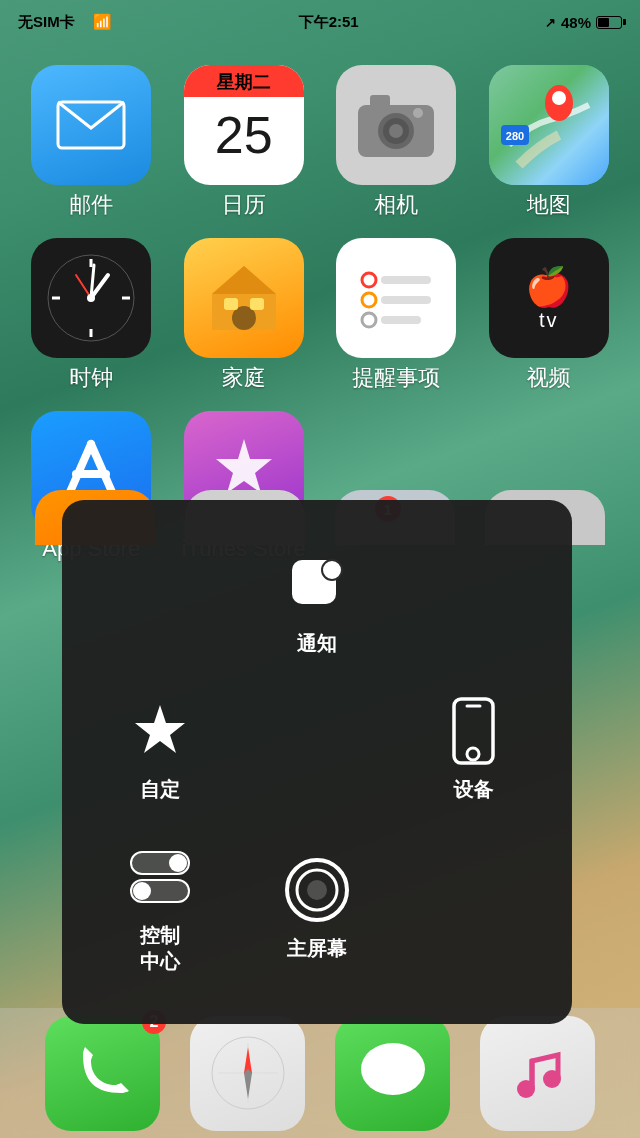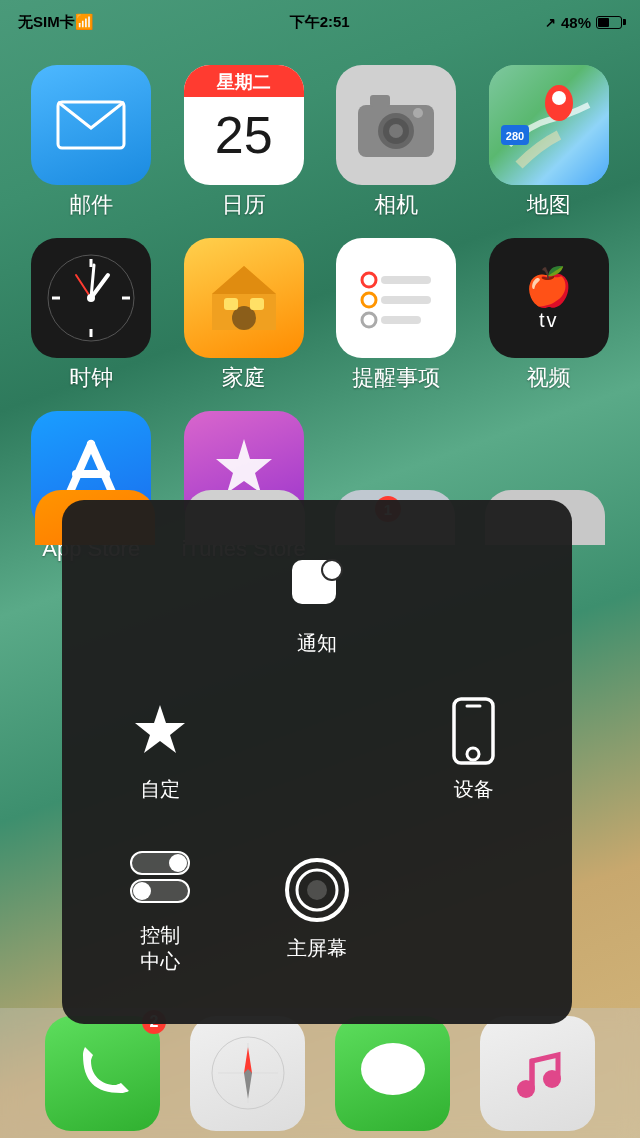--- a/index.html
+++ b/index.html
@@ -34,21 +34,21 @@
       height: 44px;
       display: flex;
       align-items: center;
       justify-content: space-between;
       padding: 0 18px;
       color: #000;
       font-size: 15px;
       font-weight: 600;
       z-index: 100;
     }
-    .status-left { display: flex; align-items: center; gap: 1px; }
+    .status-left { display: flex; align-items: center; gap: 19px; }
     .status-center { font-weight: 700; }
     .status-right { display: flex; align-items: center; gap: 5px; }
     .battery-icon {
       width: 26px; height: 13px;
       border: 1.5px solid #000;
       border-radius: 3px;
       position: relative;
       display: inline-flex;
       align-items: center;
       padding: 1px;
@@ -149,20 +149,21 @@
     
     .at-modal {
       position: absolute;
       top: 500px;
       left: 62px;
       width: 510px;
       background: rgba(30, 30, 30, 0.96);
       border-radius: 22px;
       padding: 30px 20px 30px 20px;
       z-index: 200;
+      font-weight: bold;
     }
 
     .at-grid {
       display: grid;
       grid-template-columns: 1fr 1fr 1fr;
       grid-template-rows: auto auto auto;
       gap: 0;
     }
 
     .at-item {
@@ -221,21 +222,21 @@
     .icon-safari { background: linear-gradient(160deg, #f0f0f0, #ddd); }
     .icon-messages { background: linear-gradient(160deg, #5dde5d, #30b030); }
     .icon-music { background: linear-gradient(160deg, #f0f0f0, #ddd); }
 
     
     .cal-header {
       width: 100%;
       background: #ff3b30;
       border-radius: 22px 22px 0 0;
       text-align: center;
-      color: #ffffff;
+      color: #000000;
       font-size: 18px;
       font-weight: 600;
       padding: 6px 0 4px;
     }
     .cal-date {
       font-size: 52px;
       font-weight: 200;
       color: #1a1a1a;
       line-height: 1;
     }

